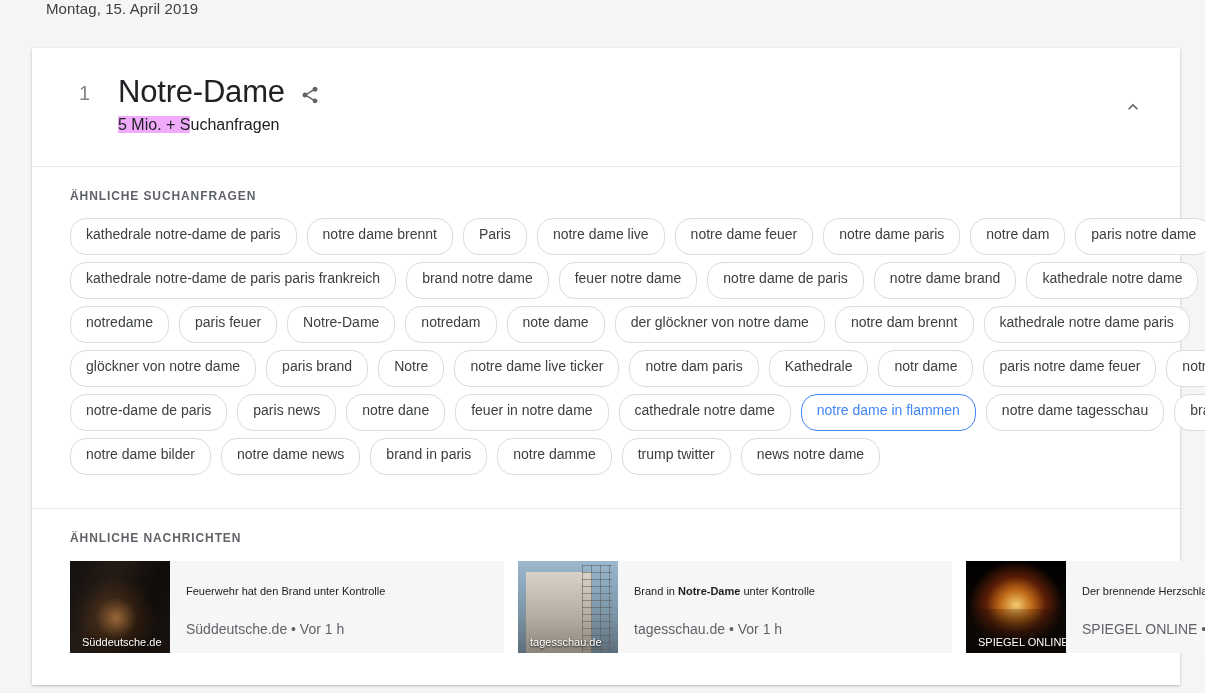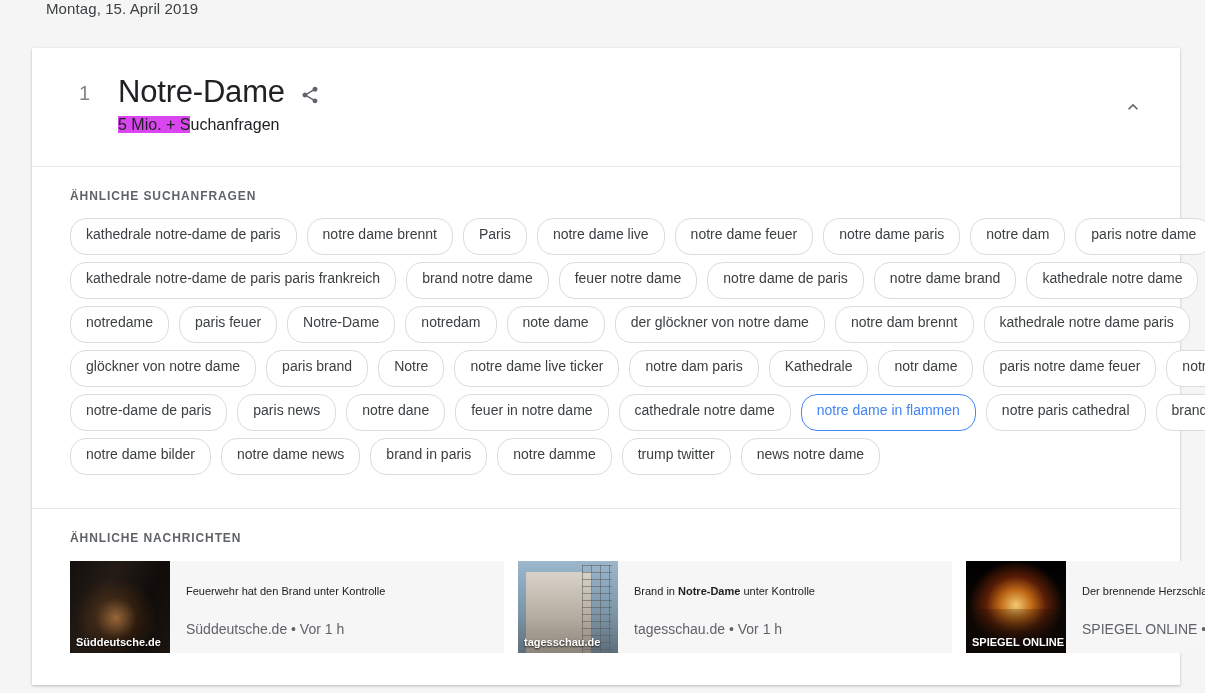--- a/index.html
+++ b/index.html
@@ -78,21 +78,21 @@
   }
   .share-icon svg { display: block; }
   .trend-subtitle {
     margin-top: 3px;
     font-size: 16px;
     color: #202124;
     line-height: 22px;
     font-weight: 400;
   }
   .hl {
-    background: #d946ef;
+    background: #f0abfc;
   }
   .collapse-btn {
     position: absolute;
     right: 30px;
     top: 44px;
     width: 34px;
     height: 34px;
     display: flex;
     align-items: center;
     justify-content: center;
@@ -164,24 +164,24 @@
   }
   .news-thumb {
     position: relative;
     width: 100px;
     height: 92px;
     flex: 0 0 100px;
     overflow: hidden;
   }
   .news-thumb .src-badge {
     position: absolute;
-    left: 6px;
+    left: 12px;
     bottom: 5px;
     font-size: 11px;
-    font-weight: bold;
+    font-weight: normal;
     color: #ffffff;
     text-shadow: 0 1px 2px rgba(0,0,0,0.9);
     white-space: nowrap;
   }
   .news-body {
     padding: 20px 14px 0 16px;
     overflow: hidden;
   }
   .news-title {
     font-size: 11px;
@@ -310,21 +310,21 @@
           <div class="chip">paris notre dame feuer</div>
           <div class="chip">notre dame aktuell</div>
         </div>
         <div class="chip-row">
           <div class="chip">notre-dame de paris</div>
           <div class="chip">paris news</div>
           <div class="chip">notre dane</div>
           <div class="chip">feuer in notre dame</div>
           <div class="chip">cathedrale notre dame</div>
           <div class="chip selected">notre dame in flammen</div>
-          <div class="chip">notre paris cathedral</div>
+          <div class="chip">notre dame tagesschau</div>
           <div class="chip">brand paris</div>
         </div>
         <div class="chip-row">
           <div class="chip">notre dame bilder</div>
           <div class="chip">notre dame news</div>
           <div class="chip">brand in paris</div>
           <div class="chip">notre damme</div>
           <div class="chip">trump twitter</div>
           <div class="chip">news notre dame</div>
         </div>

